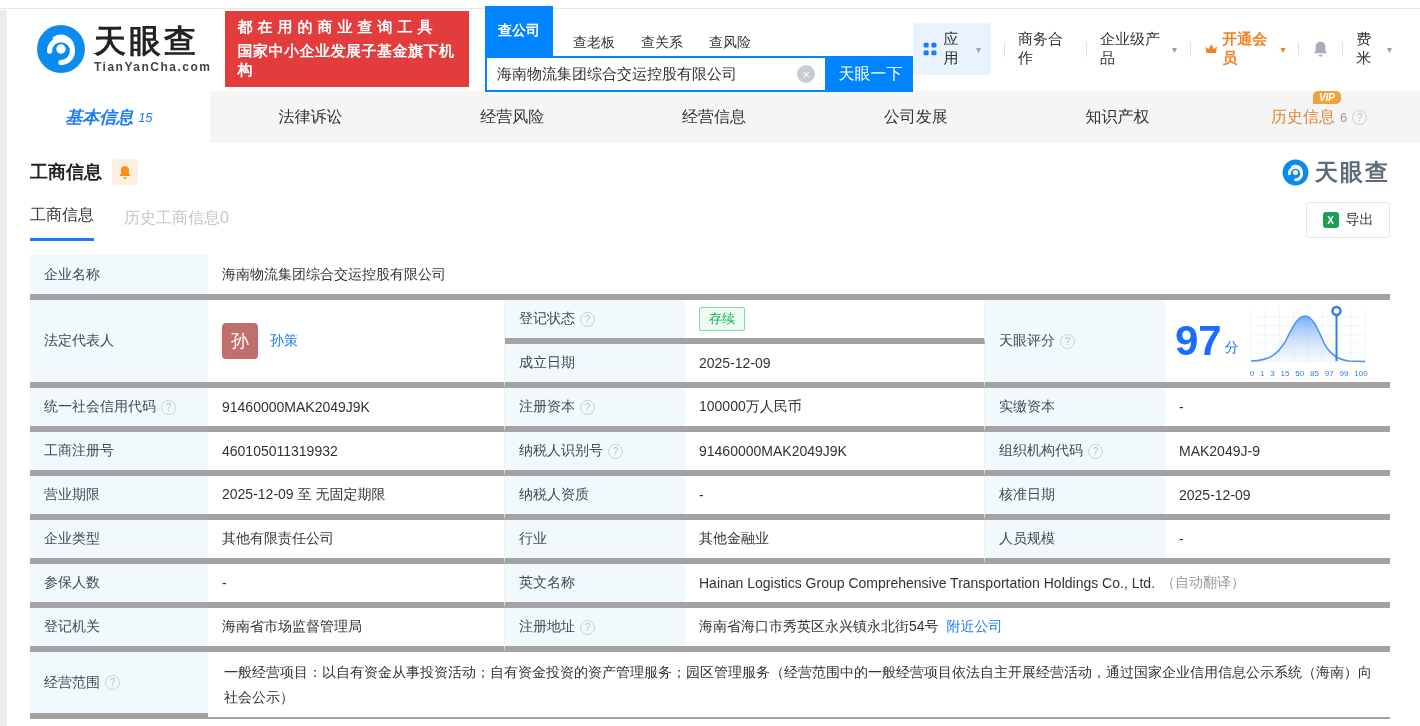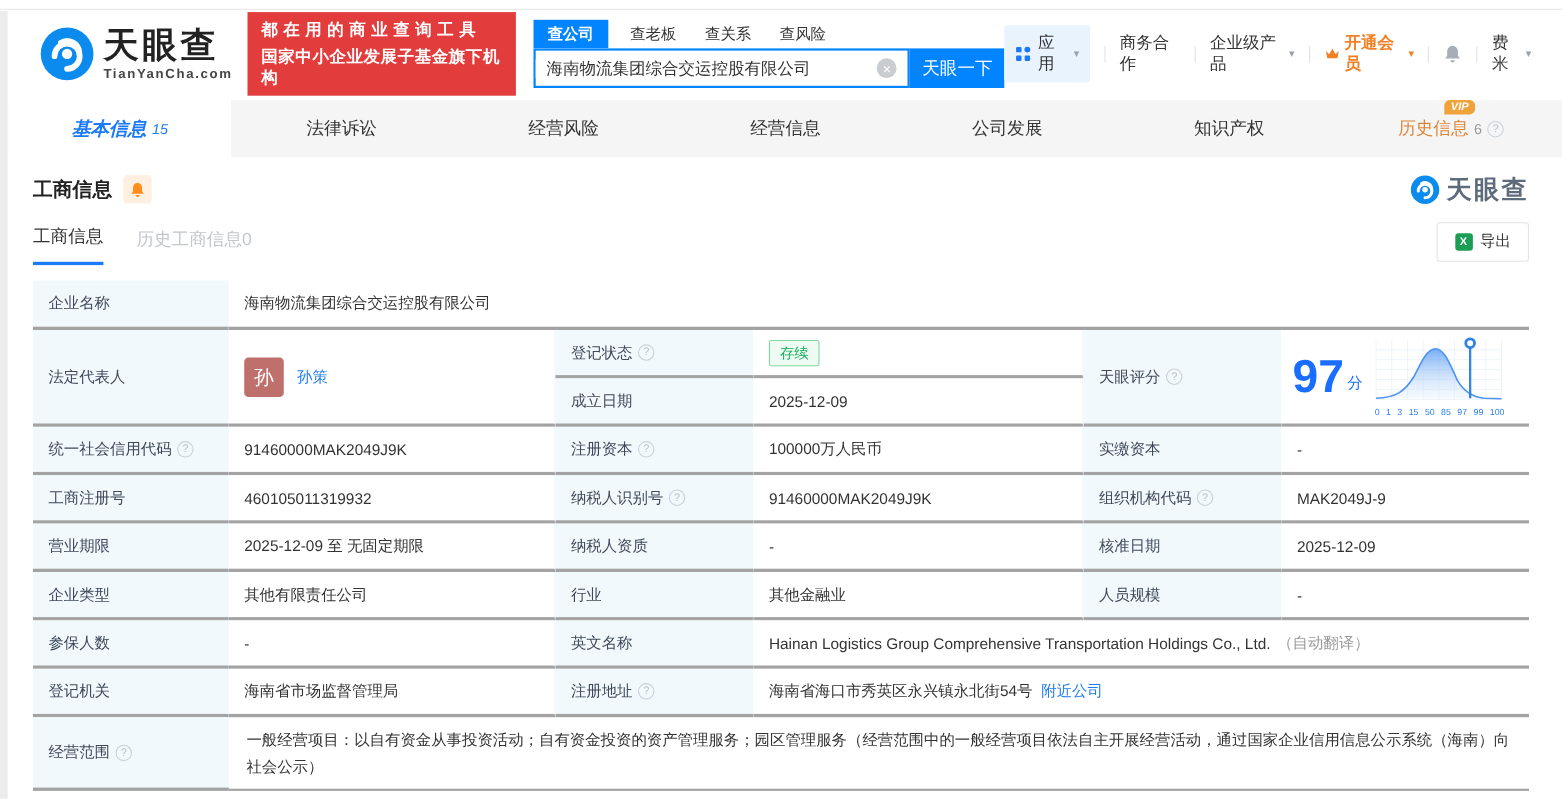--- a/index.html
+++ b/index.html
@@ -15,21 +15,21 @@
   .logo-txt { margin-left:8px; display:flex; flex-direction:column; }
   .logo-title { font-size:32px; font-weight:bold; color:#222; letter-spacing:3px; line-height:1; }
   .logo-domain { font-size:12px; font-weight:bold; color:#444; letter-spacing:1.5px; margin-top:3px; }
   .promo { margin-left:14px; background:#e23c3c; color:#fff; padding:7px 12px; font-weight:bold; }
   .promo div:first-child { font-size:15px; letter-spacing:5px; }
   .promo div:last-child  { font-size:15px; letter-spacing:.5px; margin-top:5px; }
 
   .search { margin-left:16px; width:454px; }
   .search-tabs { display:flex; align-items:flex-end; font-size:14px; }
   .search-tab { padding:4px 0; margin-right:26px; color:#333; cursor:pointer; }
-  .search-tab.active { background:#0084ff; color:#fff; padding:4px 13px; margin-right:20px; font-weight:bold; }
+  .search-tab.active { background:#0084ff; color:#fff; padding:16px 13px; margin-right:20px; font-weight:bold; }
   .search-box { display:flex; height:36px; }
   .search-field { flex:1; display:flex; align-items:center; border:2px solid #0084ff; background:#fff; }
   .search-field input { flex:1; border:none; outline:none; font-size:15px; padding:0 10px; color:#333;
     font-family:"Liberation Sans","DejaVu Sans",sans-serif; }
   .clear-ico { width:18px; height:18px; border-radius:50%; background:#c9ccd1; color:#fff; font-size:13px;
     display:flex; align-items:center; justify-content:center; margin-right:10px; cursor:pointer; }
   .search-btn { width:86px; background:#0084ff; color:#fff; font-size:16px; border:none; cursor:pointer;
     font-family:Liberation Mono, monospace; }
 
   .hright { margin-left:auto; display:flex; align-items:center; padding-right:28px; font-size:15px; }
@@ -71,21 +71,21 @@
   .export-btn { margin-left:auto; width:84px; height:36px; border:1px solid #e2e4e8; border-radius:3px;
     background:#fff; display:flex; align-items:center; justify-content:center; gap:7px; font-size:14px;
     color:#333; cursor:pointer; align-self:center; }
   .xls { width:16px; height:16px; background:#1d9e55; border-radius:3px; color:#fff; font-size:10px;
     font-weight:bold; display:flex; align-items:center; justify-content:center; }
 
   
   .tbl { margin-top:14px; display:grid;
     grid-template-columns:178px 297px 180px 300px 180px 1fr;
     grid-template-rows:45px 44px 44px 44px 44px 44px 44px 44px 44px 67px; }
-  .cell { display:flex; align-items:center; font-size:14px; border-bottom:3px solid #a3a3a3;
+  .cell { display:flex; align-items:center; font-size:14px; border-bottom:6px solid #a3a3a3;
     padding:0 14px;text-align:center; }
   .lbl { background:#f2f9fd; color:#3e4a59; }
   .val { background:#fff; border-right:1px solid #f0f3f6; color:#333; }
   .val.last { border-right:none; }
   .span5 { grid-column:2 / 7; }
   .span3 { grid-column:4 / 7; }
   .rspan2 { grid-row:span 2; }
   .badge-live { border:1px solid #7edaa2; background:#edfbf2; color:#16b05c; font-size:13px;
     padding:2px 9px; border-radius:2px; }
   .avatar { width:36px; height:36px; border-radius:4px; background:#c0706c; color:#fff; font-size:18px;

